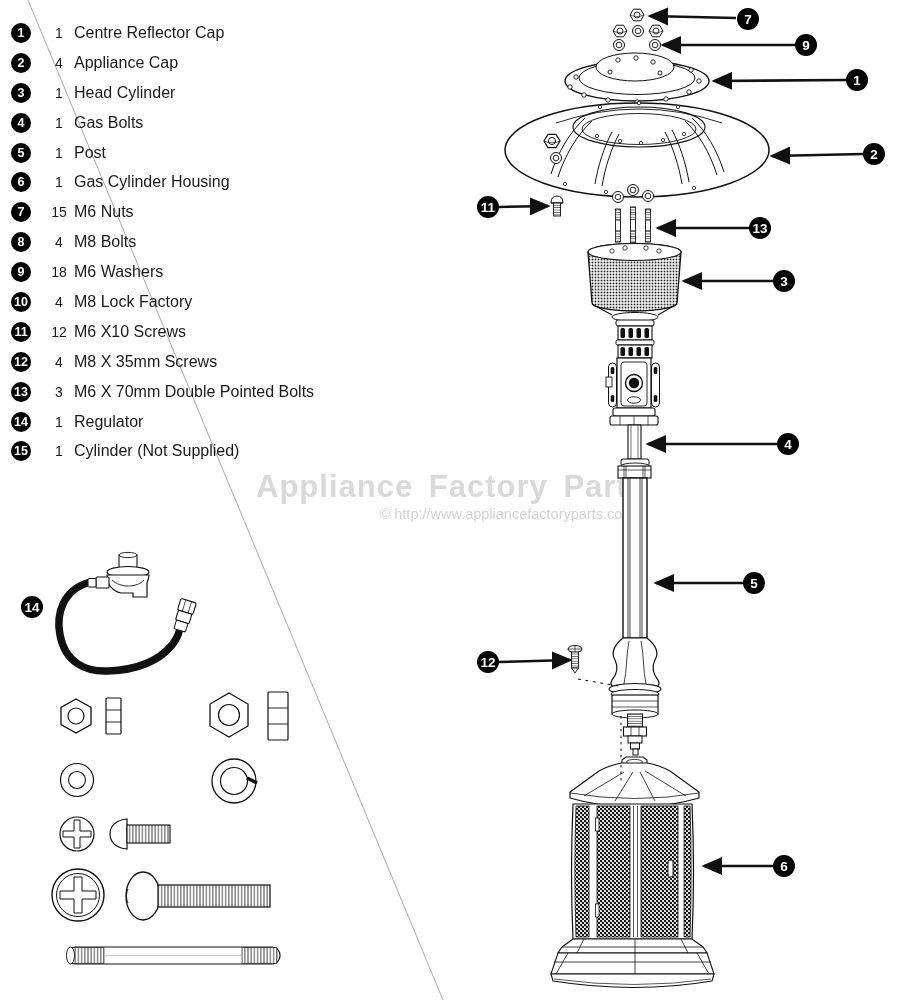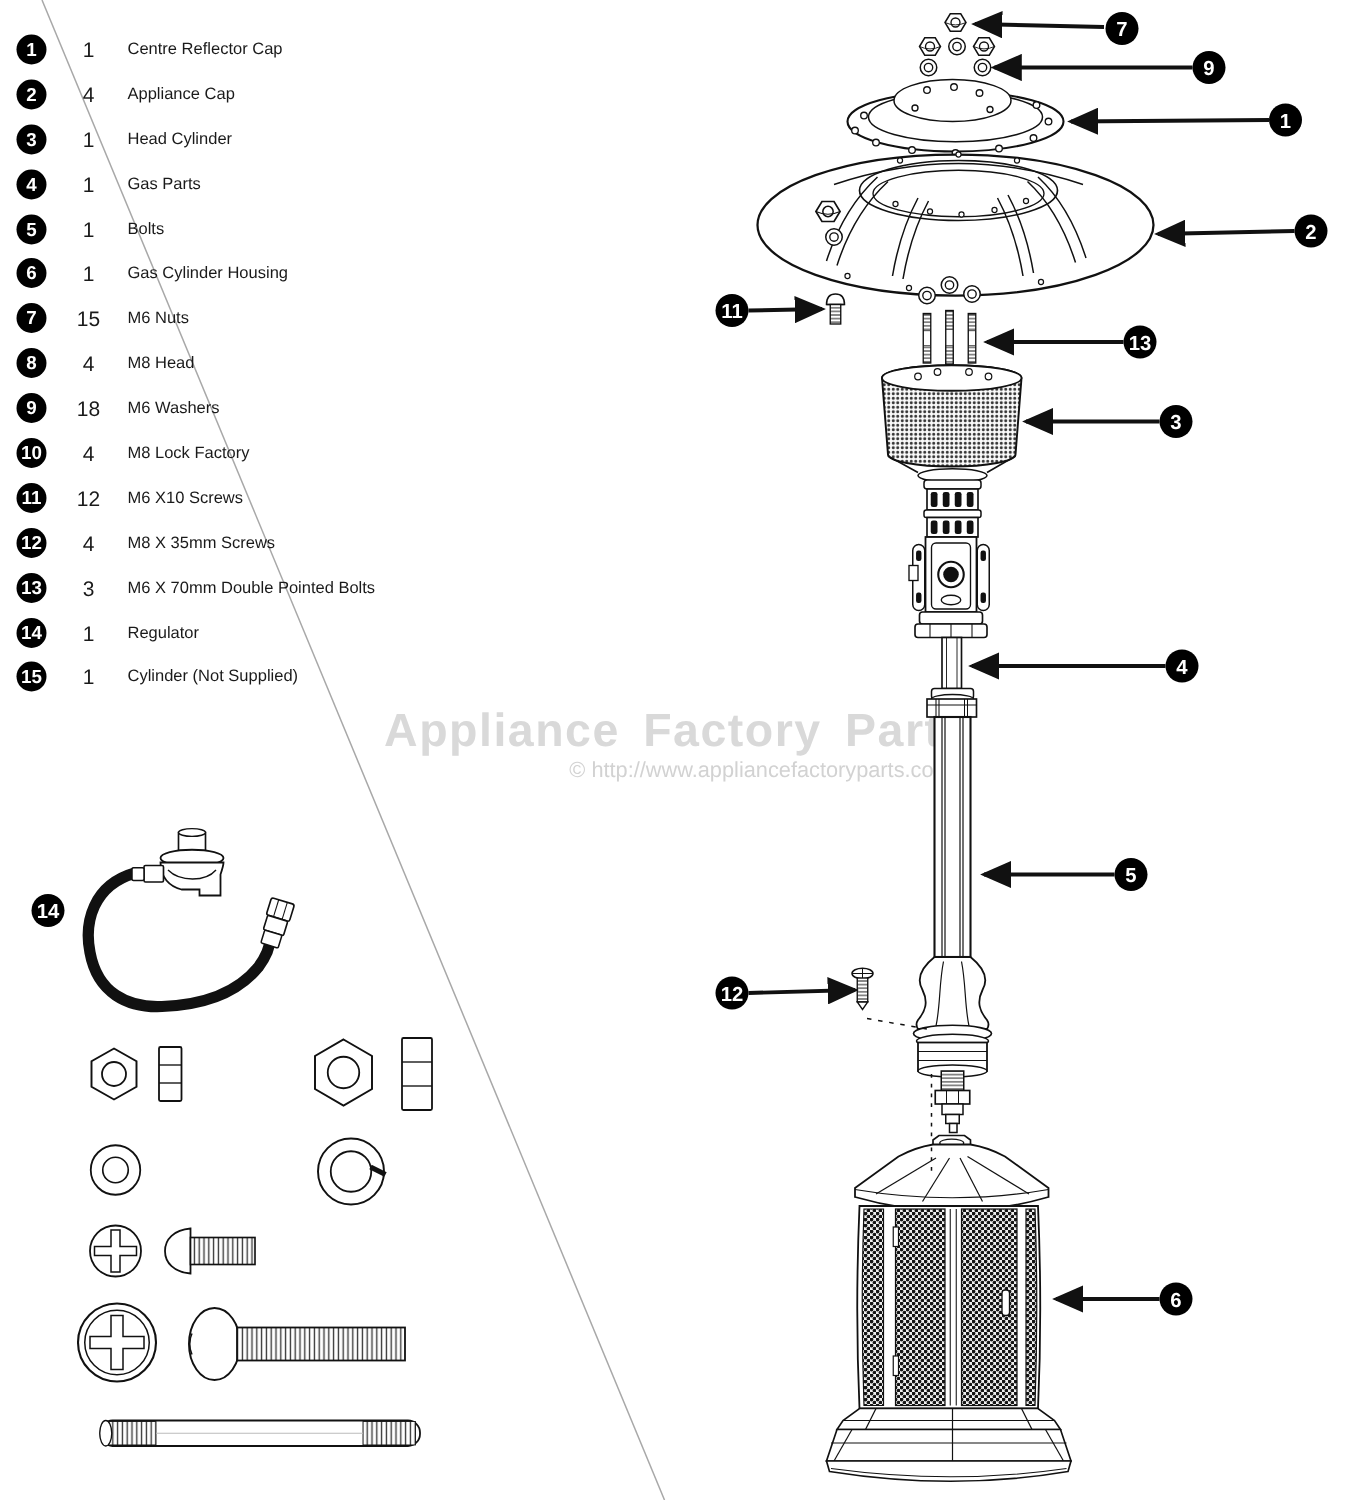--- a/index.html
+++ b/index.html
@@ -5,21 +5,21 @@
   html,body{margin:0;padding:0;background:#fff}
   .canvas{position:relative;width:902px;height:1000px;background:#fff;font-family:"Liberation Sans",sans-serif;overflow:hidden}
   .watermark{position:absolute;left:0;top:469px;width:100%;text-align:center;z-index:1;user-select:none}
   .wm-title{font-size:31px;font-weight:bold;color:#d9d9d9;letter-spacing:1px;word-spacing:6px;white-space:nowrap}
   .wm-url{font-size:14.5px;color:#d2d2d2;margin-top:1px;transform:translateX(56px)}
   svg.art{position:absolute;left:0;top:0;z-index:2}
   .plist{position:absolute;left:0;top:18px;z-index:3}
   .prow{display:flex;align-items:center;height:29.9px}
   .pbadge{width:20px;height:20px;border-radius:50%;background:#000;color:#fff;font-size:12.5px;font-weight:bold;display:flex;align-items:center;justify-content:center;margin-left:11px;flex:none}
   .pqty{width:30px;text-align:center;font-size:14px;color:#1a1a1a;margin-left:13px;flex:none}
-  .pnamec{font-size:11px;color:#1a1a1a;margin-left:11px;white-space:nowrap}
+  .pnamec{font-size:16px;color:#1a1a1a;white-space:nowrap}
   .co{position:absolute;width:22px;height:22px;border-radius:50%;background:#000;color:#fff;font-weight:bold;font-size:13.5px;display:flex;align-items:center;justify-content:center;z-index:3}
 </style>
 </head>
 <body>
 
 <div class="canvas">
 
   <div class="watermark">
     <div class="wm-title">Appliance Factory Parts</div>
     <div class="wm-url">© http://www.appliancefactoryparts.com</div>
@@ -385,41 +385,41 @@
         <span class="pnamec">Appliance Cap</span>
       </div>
     <div class="prow">
         <span class="pbadge">3</span>
         <span class="pqty">1</span>
         <span class="pnamec">Head Cylinder</span>
       </div>
     <div class="prow">
         <span class="pbadge">4</span>
         <span class="pqty">1</span>
-        <span class="pnamec">Gas Parts</span>
+        <span class="pnamec">Gas Bolts</span>
       </div>
     <div class="prow">
         <span class="pbadge">5</span>
         <span class="pqty">1</span>
-        <span class="pnamec">Bolts</span>
+        <span class="pnamec">Post</span>
       </div>
     <div class="prow">
         <span class="pbadge">6</span>
         <span class="pqty">1</span>
         <span class="pnamec">Gas Cylinder Housing</span>
       </div>
     <div class="prow">
         <span class="pbadge">7</span>
         <span class="pqty">15</span>
         <span class="pnamec">M6 Nuts</span>
       </div>
     <div class="prow">
         <span class="pbadge">8</span>
         <span class="pqty">4</span>
-        <span class="pnamec">M8 Head</span>
+        <span class="pnamec">M8 Bolts</span>
       </div>
     <div class="prow">
         <span class="pbadge">9</span>
         <span class="pqty">18</span>
         <span class="pnamec">M6 Washers</span>
       </div>
     <div class="prow">
         <span class="pbadge">10</span>
         <span class="pqty">4</span>
         <span class="pnamec">M8 Lock Factory</span>

